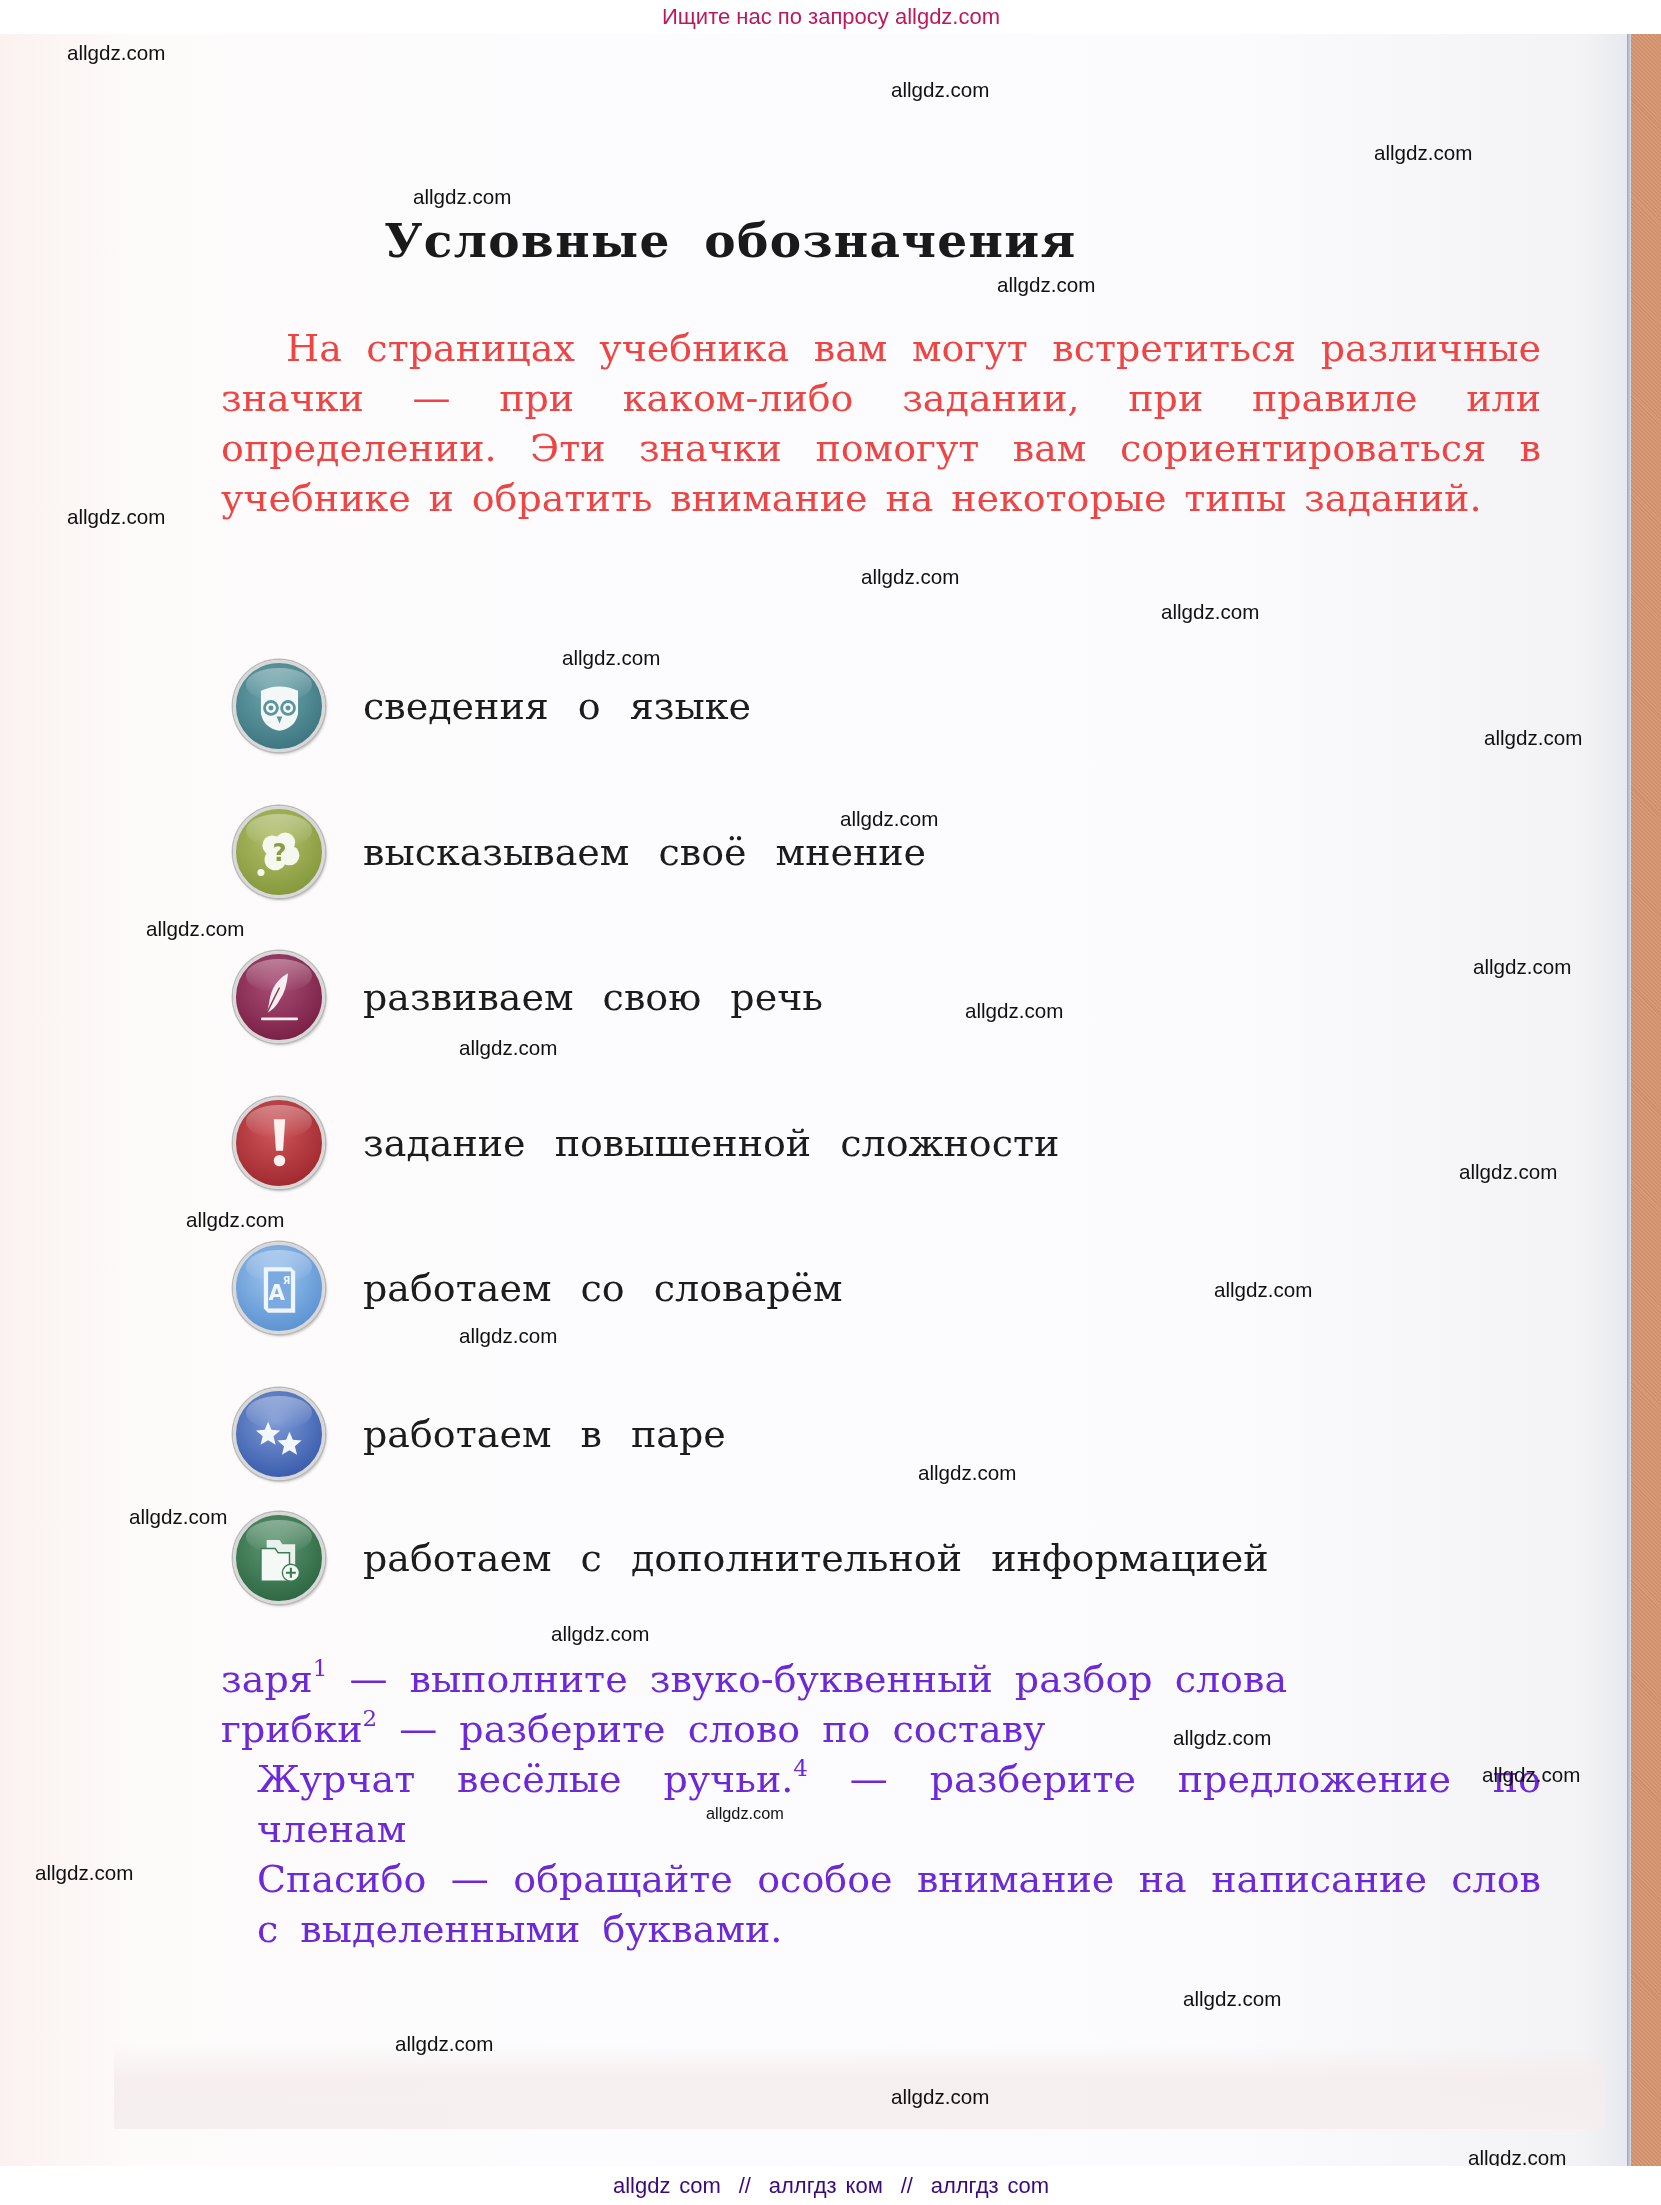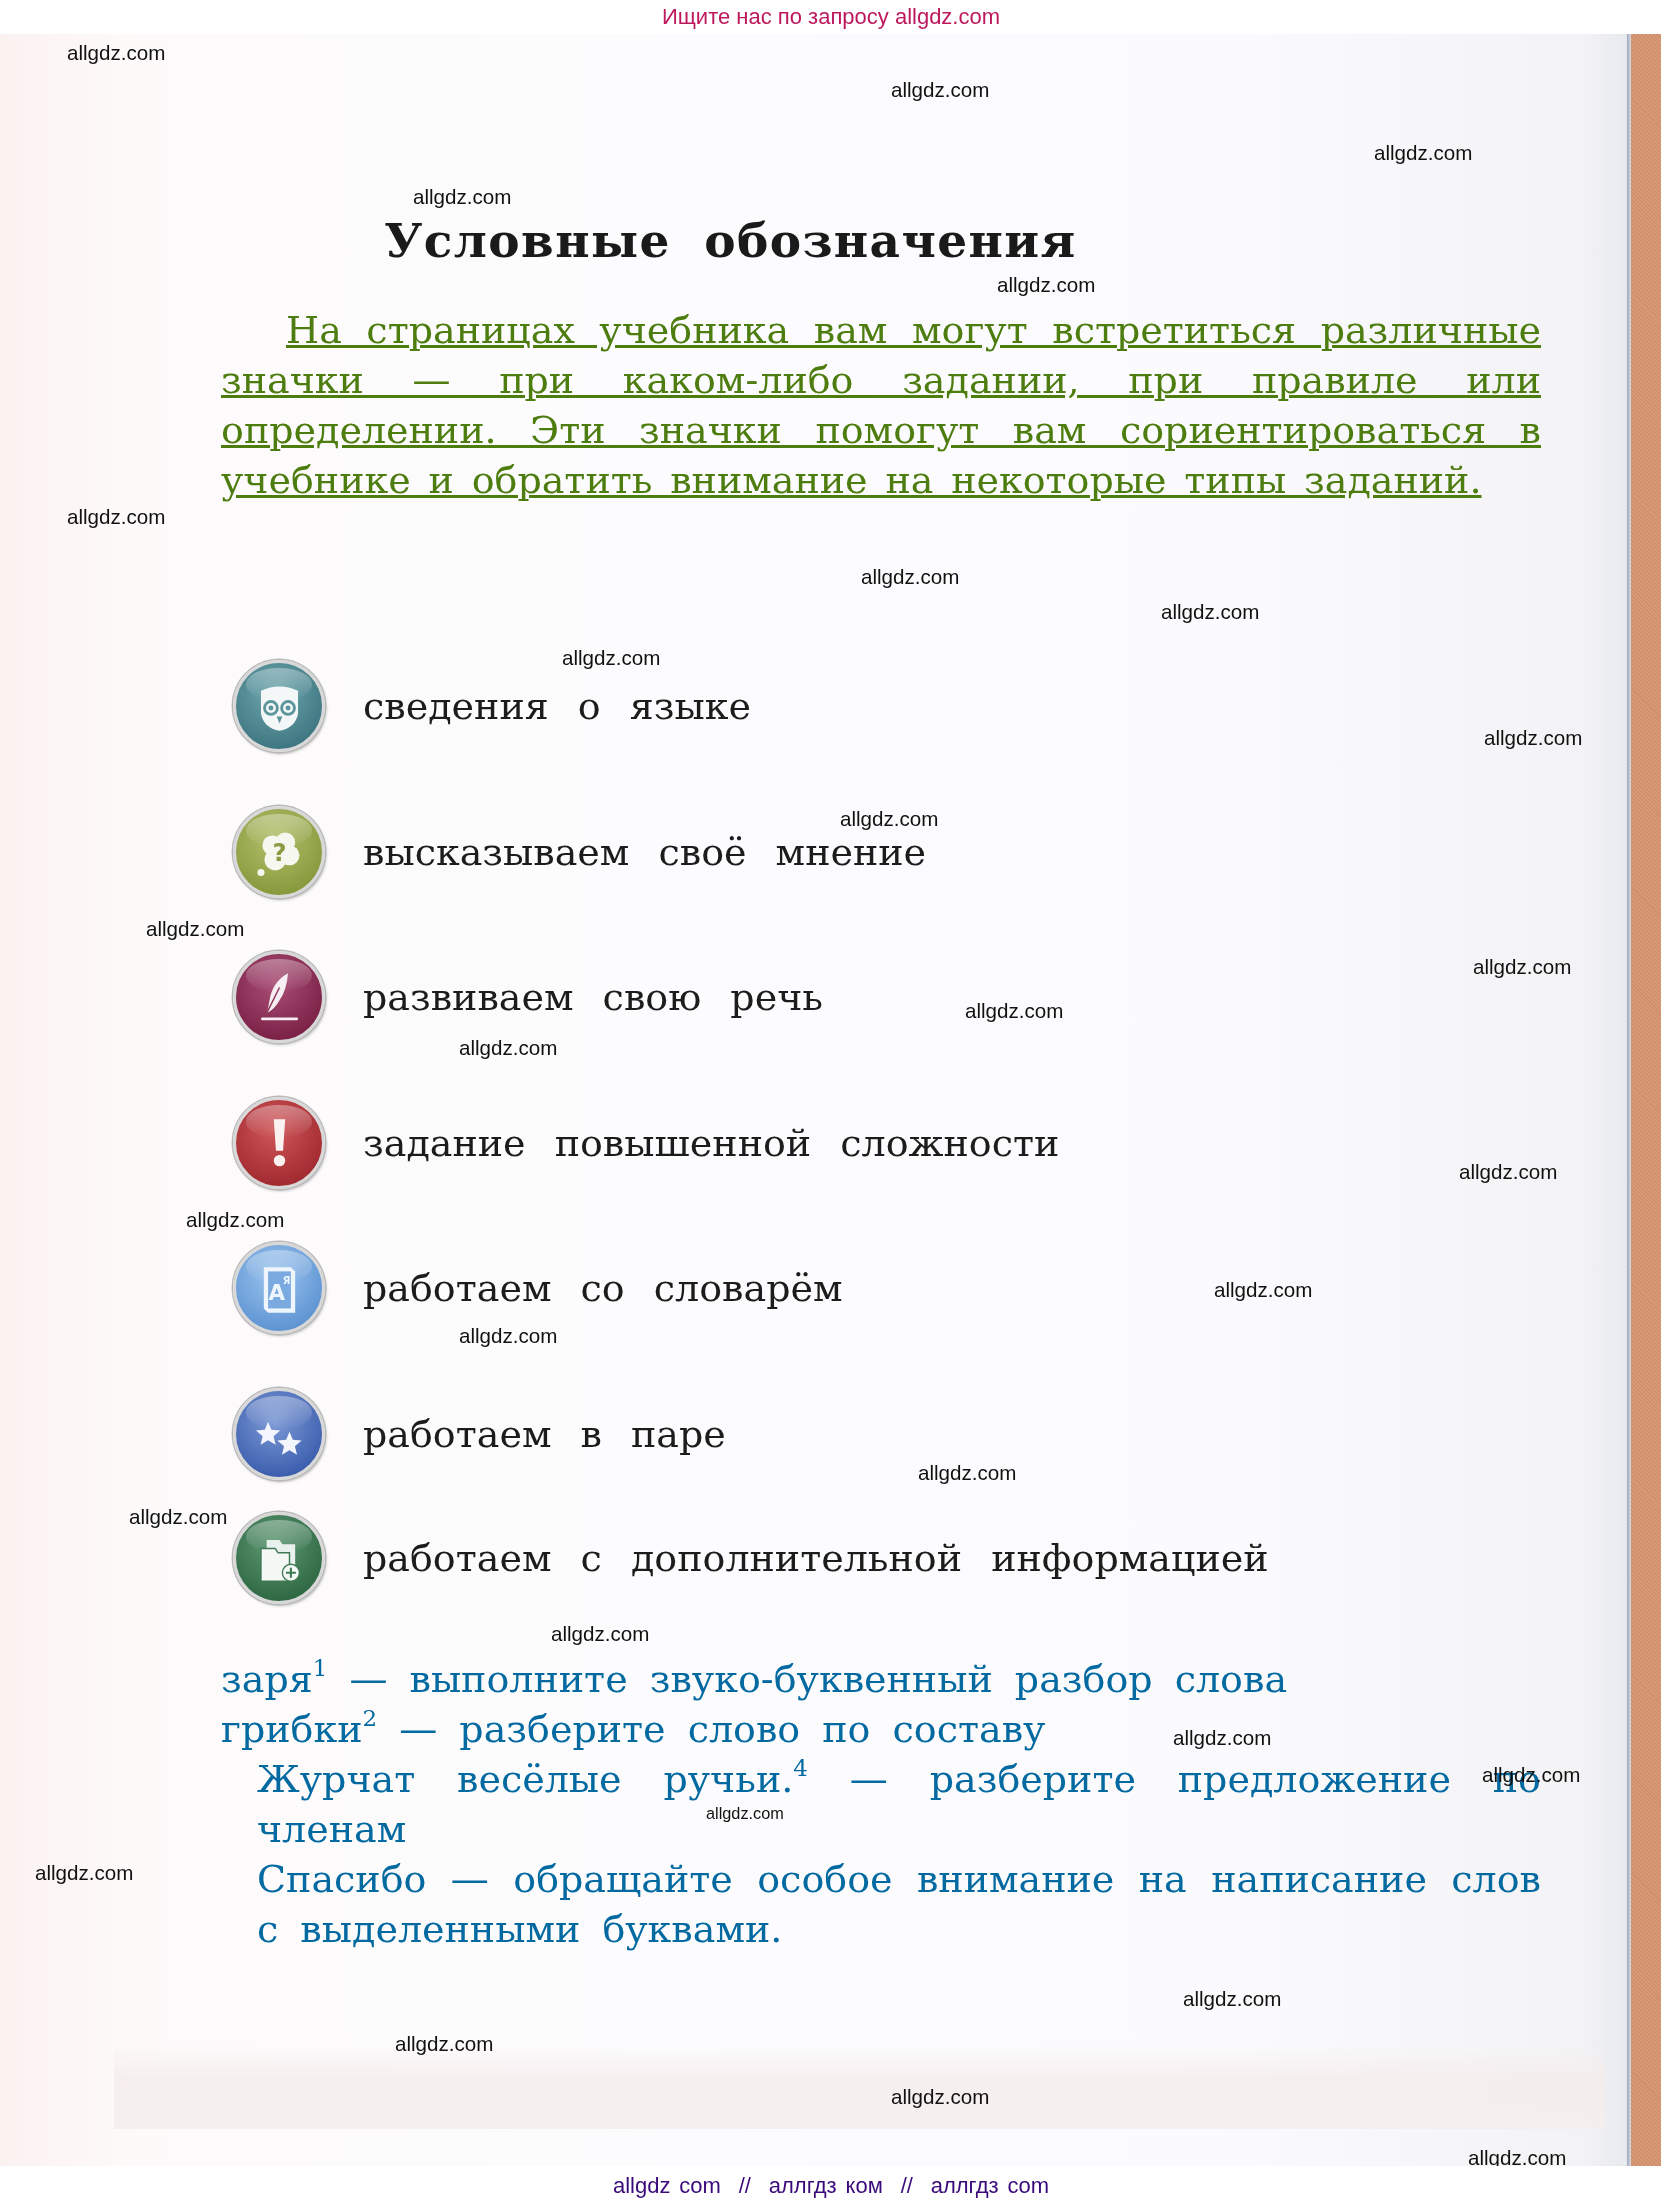--- a/index.html
+++ b/index.html
@@ -34,44 +34,43 @@
     display:flex; align-items:center; justify-content:center;
     color:#3a0a7a; font-family:"Liberation Sans", sans-serif; font-size:22px; word-spacing:2.8px;
     background:#fff;
   }
   .title {
     position:absolute; left:0; width:1362px; top:213px; text-align:center;
     font-size:47px; font-weight:bold; color:#1a1a1a; letter-spacing:1.4px; word-spacing:15.6px;
     padding-left:99px; box-sizing:border-box;
   }
   .intro {
-    position:absolute; left:221px; top:305px; width:1320px;
-    font-size:38px; line-height:50px; color:#4d7c0f; text-align:justify; text-indent:65px;
+    position:absolute; left:221px; top:323px; width:1320px;
+    font-size:38px; line-height:50px; color:#ef4444; text-align:justify; text-indent:65px;
     word-spacing:5.7px;
-    text-decoration:underline;
   }
   .legend { position:absolute; left:233px; top:660px; }
   .legend-item { position:absolute; left:0; display:flex; align-items:center; }
   .icon {
     width:92px; height:92px; border-radius:50%;
     border:3.5px solid #d8d8d8; box-shadow:0 0 0 1.4px #b8b8b8, 1.4px 2.1px 2.8px rgba(0,0,0,.25);
     box-sizing:border-box; display:flex; align-items:center; justify-content:center;
     overflow:hidden; position:relative;
   }
   .icon::after {
     content:""; position:absolute; left:12%; top:6%; width:76%; height:38%;
     border-radius:50%; background:linear-gradient(180deg,rgba(255,255,255,.35),rgba(255,255,255,0));
   }
   .icon svg { width:57px; height:57px; position:relative; z-index:1; }
   .legend-label {
     margin-left:38px; font-size:38px; color:#1c1c1c; word-spacing:17px; white-space:nowrap;
   }
   .examples {
     position:absolute; left:221px; top:1654px; width:1320px;
-    font-size:38px; line-height:50px; color:#0369a1; word-spacing:10px;
+    font-size:38px; line-height:50px; color:#6d28d9; word-spacing:10px;
   }
   .examples .row { white-space:nowrap; }
   .examples .row.wrap { white-space:normal; text-align:justify; text-align-last:left;margin-left:36px; }
   .examples sup { font-size:23px; vertical-align:15.6px; line-height:0; }
   .wm {
     position:absolute; font-family:"Liberation Sans", sans-serif; font-size:20.6px; color:#111;
     white-space:nowrap;
   }
   .wm.small { font-size:16.3px; }
 </style>

